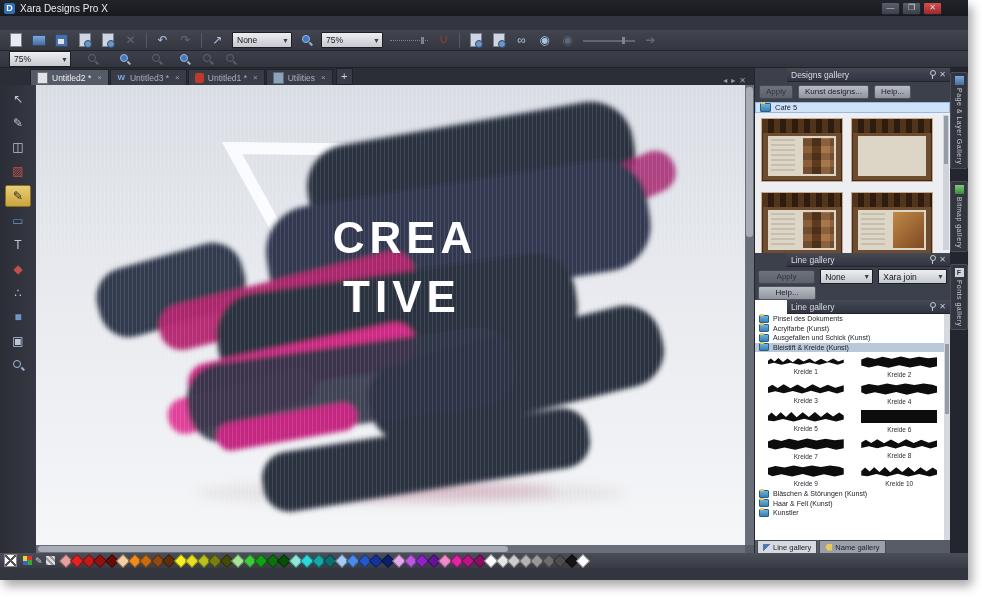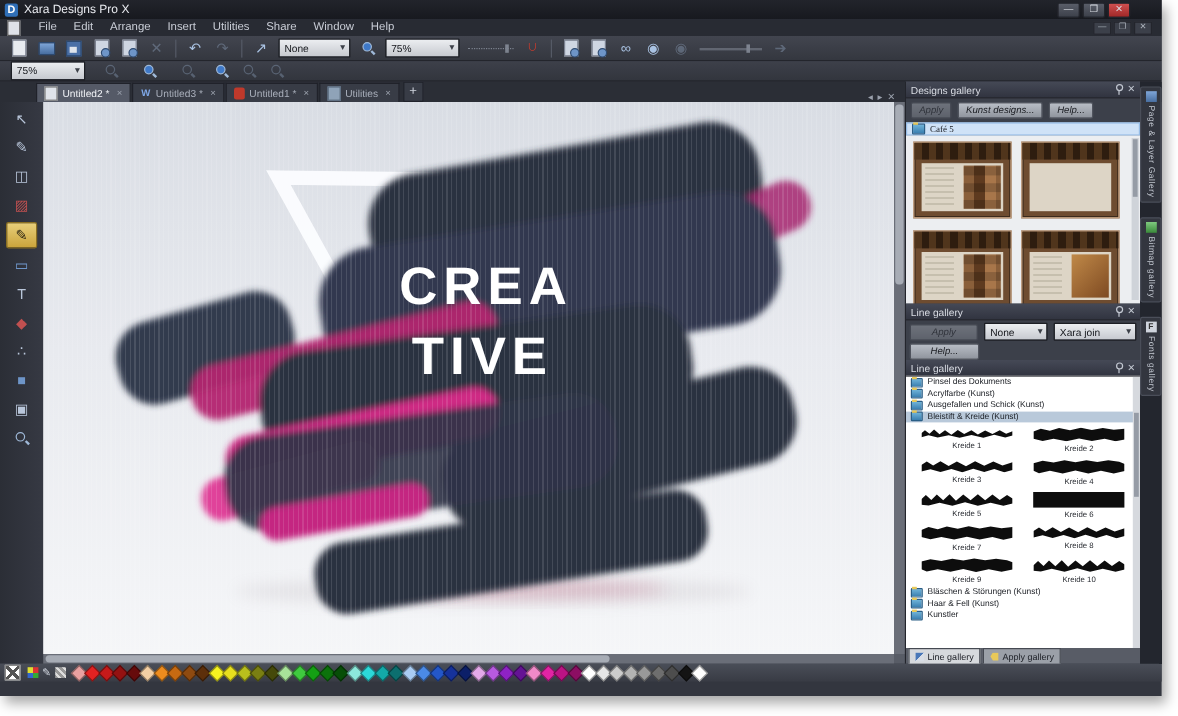--- a/index.html
+++ b/index.html
@@ -80,33 +80,33 @@
     background:linear-gradient(180deg,#d9dde4 0%,#e8eaef 45%,#f5f6f8 100%);overflow:hidden;}
   .stripes{position:absolute;inset:0;
     background:repeating-linear-gradient(90deg,rgba(255,255,255,.35) 0 1px,rgba(0,0,0,0) 1px 4px);opacity:.35;}
   .vscroll{left:745px;top:85px;width:9px;height:460px;background:#6a6e78;}
   .vscroll .vth{position:absolute;left:1px;top:2px;width:7px;height:150px;background:#a7acb5;border-radius:3px;}
   .hscroll{left:36px;top:545px;width:709px;height:8px;background:#6a6e78;}
   .hscroll .hth{position:absolute;left:2px;top:1px;width:470px;height:6px;background:#a7acb5;border-radius:3px;}
   .scorner{left:745px;top:545px;width:9px;height:8px;background:#585c66;}
   
   .panel-head{height:13px;background:linear-gradient(#454956,#313440);display:flex;align-items:center;
-    color:#d9dce3;font-size:8.5px;padding:0 4px;border-bottom:1px solid #23252c;}
+    color:#d9dce3;font-size:8.5px;padding:0 4px;border-bottom:1px solid #23252c;margin-left:32px;}
   .ph-ctl{margin-left:auto;display:flex;gap:4px;align-items:center;color:#c3c8d2;font-size:8px;}
   .pin{display:inline-block;width:7px;height:9px;position:relative;}
   .pin::before{content:'';position:absolute;left:1.5px;top:0;width:4px;height:4px;border:1px solid #c3c8d2;border-radius:50%;}
   .pin::after{content:'';position:absolute;left:3.5px;top:5px;width:1px;height:4px;background:#c3c8d2;}
   .pbtn{background:linear-gradient(#b9bec6,#8f949d);border:1px solid #50545e;border-radius:2px;
-    color:#191b20;font-size:8px;padding:0 6px;height:12px;line-height:12px;white-space:nowrap;font-style:italic;}
+    color:#191b20;font-size:8px;padding:0 6px;height:12px;line-height:12px;white-space:nowrap;}
   .pbtn.dis{opacity:.4;}
   .designs{left:754px;top:68px;width:196px;height:185px;background:#3c404a;box-sizing:border-box;border-left:1px solid #23252c;}
   .dg-buttons{display:flex;gap:5px;align-items:center;padding:3px 4px;}
   .folder-row{display:flex;align-items:center;gap:4px;height:11px;padding:0 4px;background:#fff;
     color:#1a1d23;font-size:7.5px;}
-  .folder-row.hl{background:#cfe2f7;border:1px solid #96bce6;box-sizing:border-box;font-family:Liberation Serif, serif;}
+  .folder-row.hl{background:#cfe2f7;border:1px solid #96bce6;box-sizing:border-box;}
   .folder-row.selected{background:#b9c9da;}
   .folder-icon{width:9px;height:7px;background:linear-gradient(#6fb3d8,#3a7fb0);border:1px solid #2a5e86;
     border-radius:1px;position:relative;flex:none;}
   .folder-icon::before{content:'';position:absolute;left:0;top:-2px;width:4px;height:2px;background:#e8c95a;}
   .designs-body{position:relative;margin:0;height:141px;background:#eceef1;overflow:hidden;}
   .designs-thumbs{position:absolute;left:6px;top:5px;width:172px;display:grid;
     grid-template-columns:1fr 1fr;gap:10px 8px;}
   .design-thumb{height:62px;background:#6e4c30;border:1px solid #caa98b;position:relative;box-shadow:0 0 0 1px #3b2a1c inset;}
   .dt-head{height:14px;background:linear-gradient(#4a3018,#2a1a0e);
     background-image:repeating-linear-gradient(90deg,#50351c 0 6px,#2e1d0f 6px 12px);}
@@ -191,38 +191,20 @@
   <div class="abs titlebar">
     <div class="logo">D</div>
     <span>Xara Designs Pro X</span>
     <div class="winctl">
       <div class="wbtn">—</div>
       <div class="wbtn">❐</div>
       <div class="wbtn close">✕</div>
     </div>
   </div>
 
-  <div class="abs menubar">
-    <div class="menu-doc"></div>
-    <div style="display:flex">
-        <div class="menu-item">File</div>
-        <div class="menu-item">Edit</div>
-        <div class="menu-item">Arrange</div>
-        <div class="menu-item">Insert</div>
-        <div class="menu-item">Utilities</div>
-        <div class="menu-item">Share</div>
-        <div class="menu-item">Window</div>
-        <div class="menu-item">Help</div>
-      </div>
-    <div class="docctl">
-      <div class="dbtn">—</div>
-      <div class="dbtn">❐</div>
-      <div class="dbtn">✕</div>
-    </div>
-  </div>
 
   <div class="abs toolbar">
     <div class="tbtn">
         <span class="ic-page"></span>
       </div>
     <div class="tbtn">
         <span class="ic-folder"></span>
       </div>
     <div class="tbtn">
         <span class="ic-save"></span>
@@ -565,21 +547,21 @@
       </div>
   </div>
 
   <div class="abs gallery-tabs">
       <div class="g-tab active">
         <span class="gti0"></span>
         <span>Line gallery</span>
       </div>
       <div class="g-tab">
         <span class="gti1"></span>
-        <span>Apply gallery</span>
+        <span>Name gallery</span>
       </div>
     </div>
 
   <div class="abs sidestrip">
       <div class="side-tab">
         <span class="side-icon si0"></span>
         <span class="side-label">Page &amp; Layer Gallery</span>
       </div>
       <div class="side-tab">
         <span class="side-icon si1"></span>

